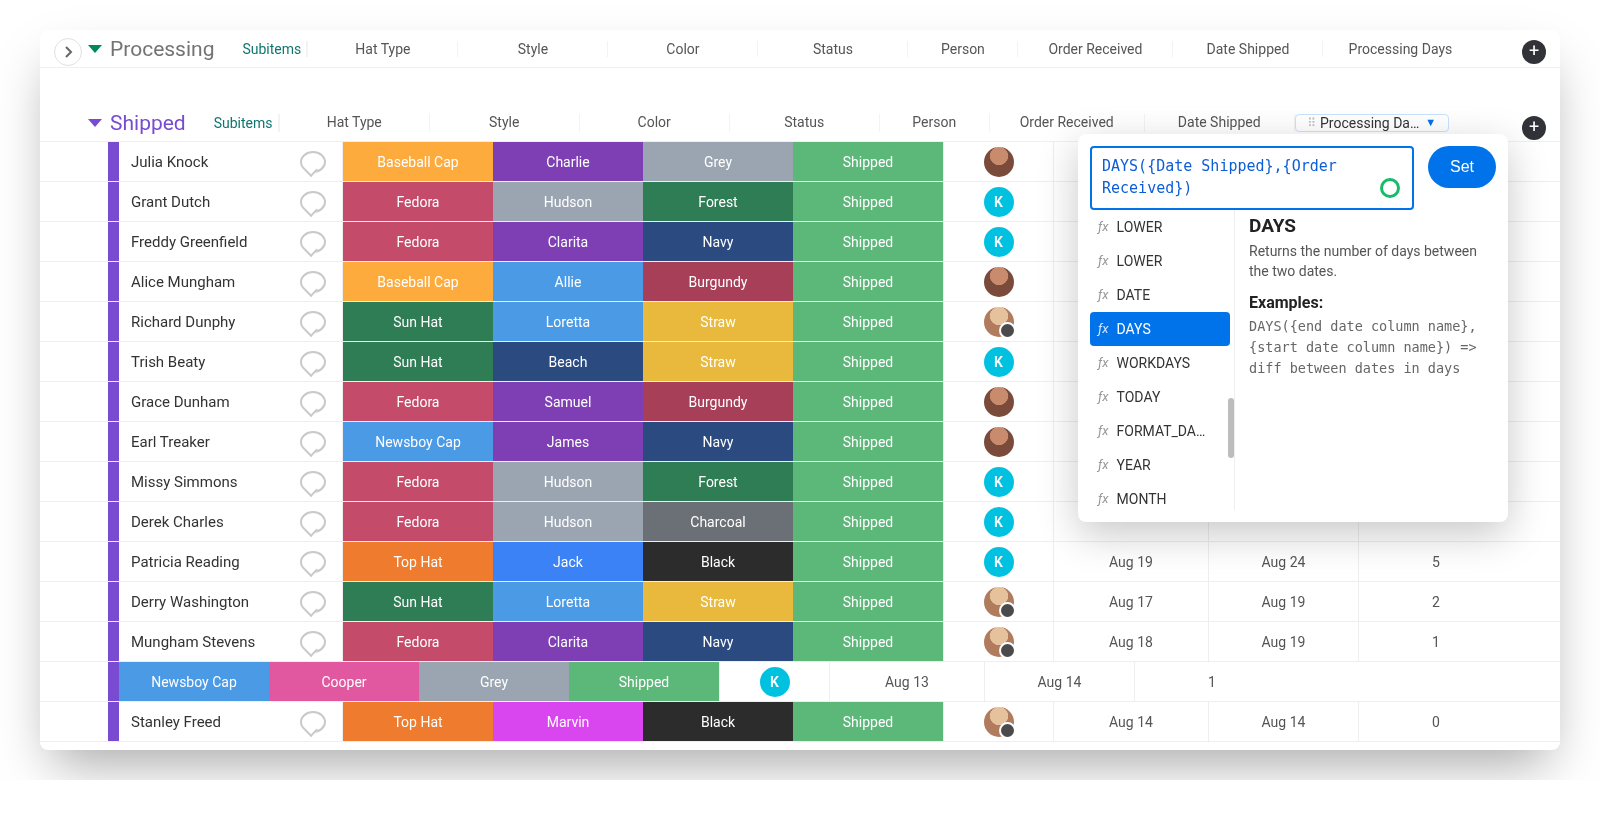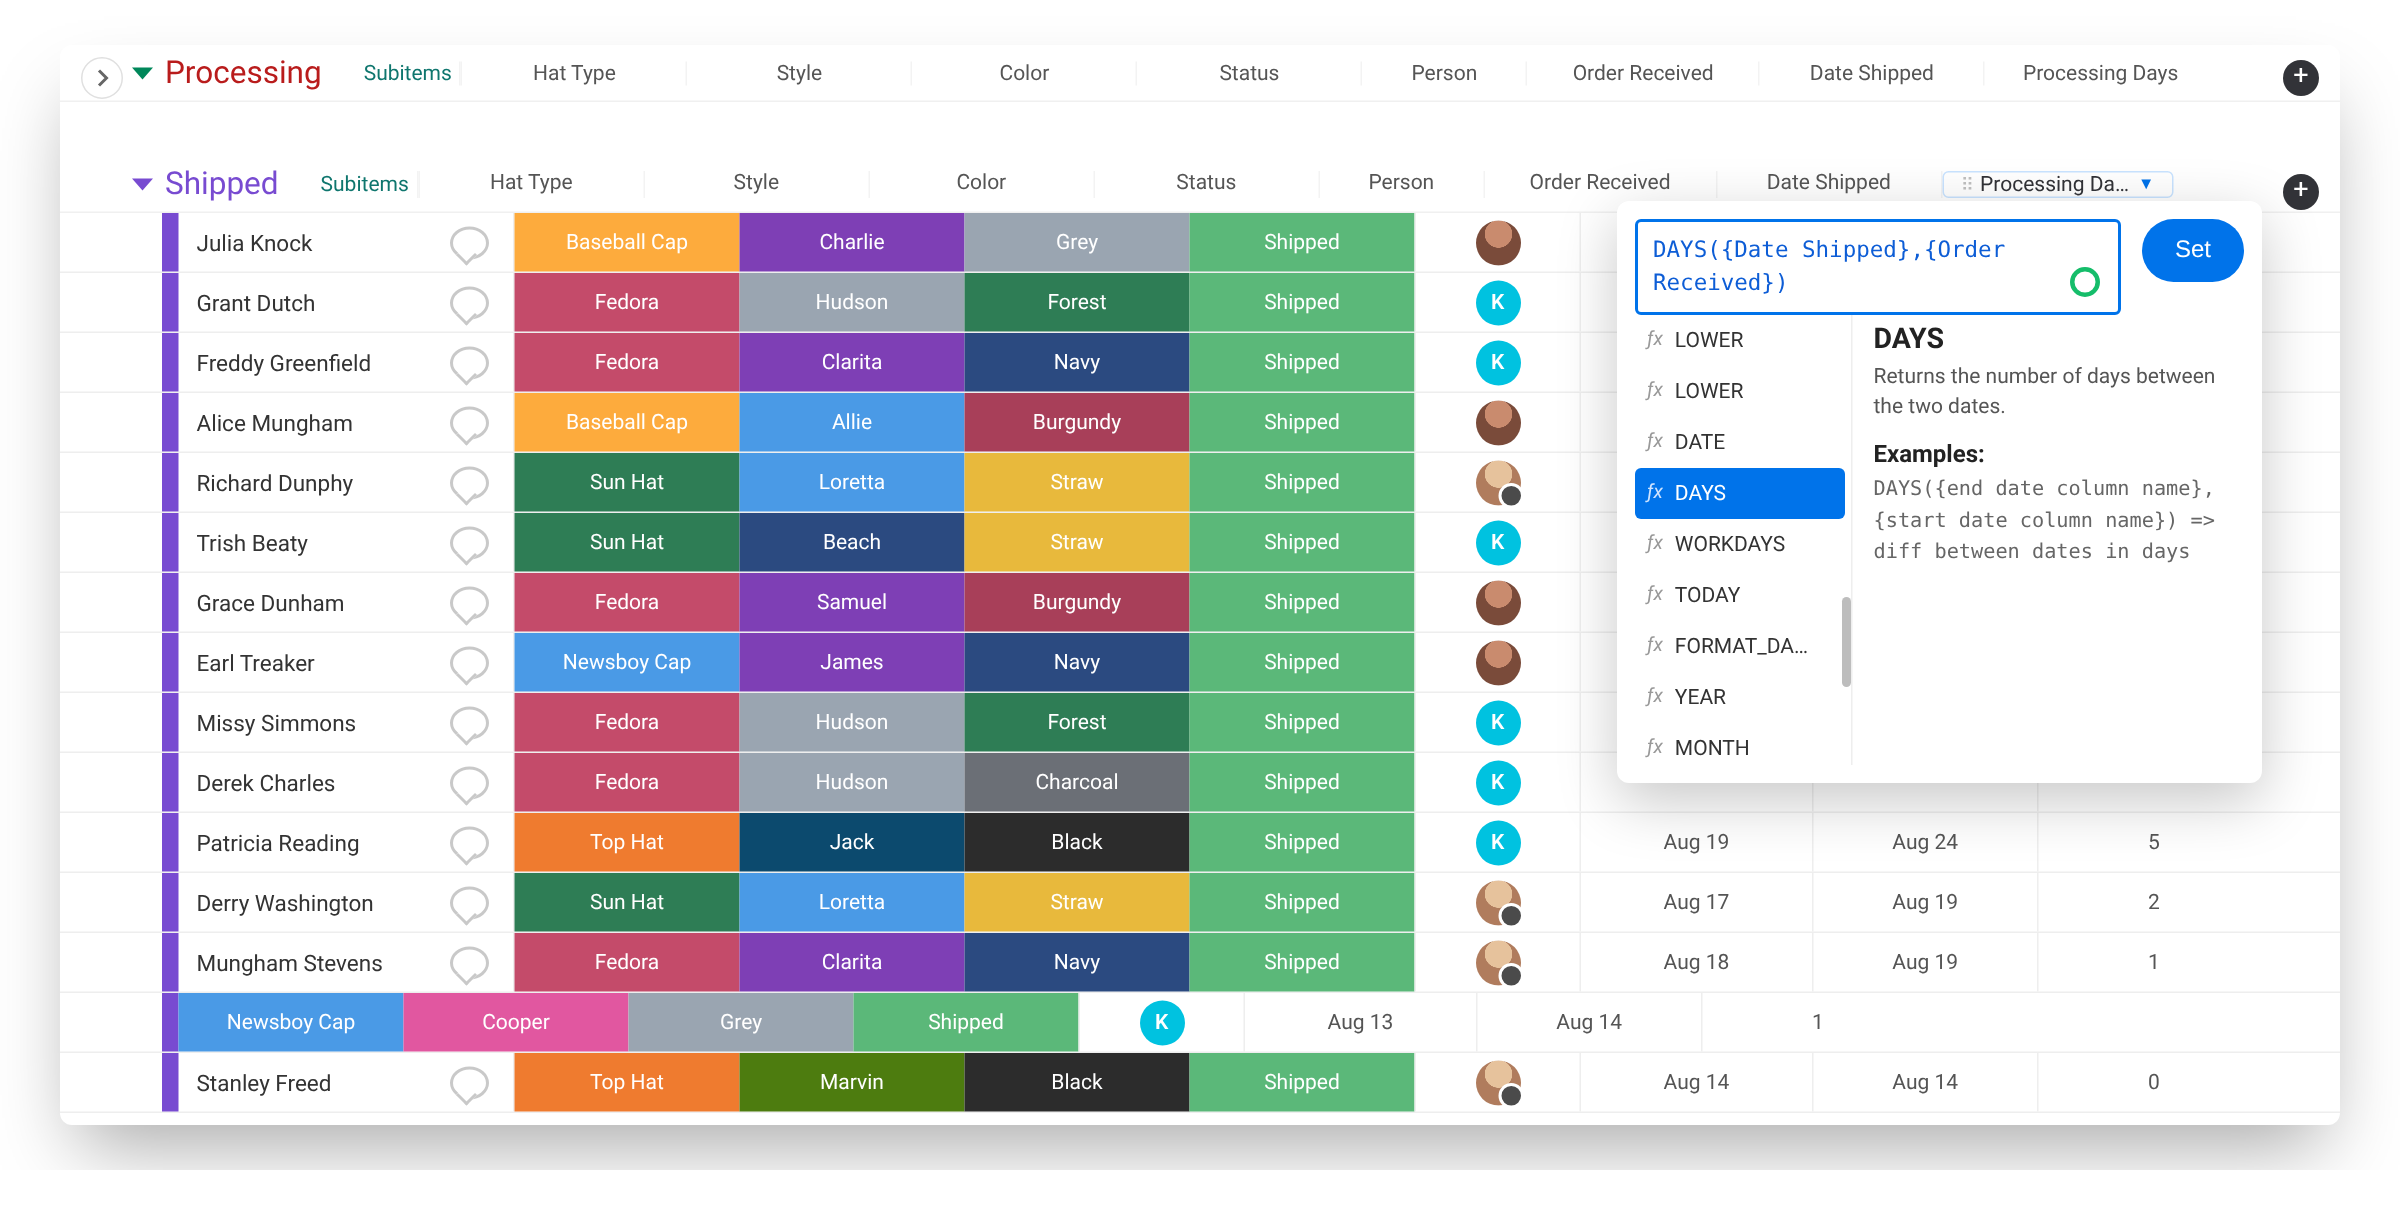--- a/index.html
+++ b/index.html
@@ -15,21 +15,21 @@
   }
 
   .group-header{
     display:flex; align-items:center; height:38px; padding-left:48px; border-bottom:1px solid #f0f0f0;
   }
   .group-header.shipped{ margin-top:36px;}
   .tri{ width:0;height:0;border-left:7px solid transparent;border-right:7px solid transparent;margin-right:8px;}
   .tri.down-green{border-top:8px solid #00875a;}
   .tri.down-purple{border-top:8px solid #784bd1;}
   .group-title{ font-size:21px; font-weight:400;}
-  .group-title.green{color:#b91c1c;}
+  .group-title.green{color:#737373;}
   .group-title.purple{color:#784bd1;}
   .subitems-ph{ color:#0f766e; font-size:14px; margin-left:28px; width:64px;}
 
   .cols{ display:flex; flex:1; font-size:14px; color:#555;}
   .col{ text-align:center; border-left:1px solid #f3f3f3;}
   .col.name { width:0; }
   .col.hat  { width:150px;}
   .col.style{ width:150px;}
   .col.color{ width:150px;}
   .col.status{width:150px;}
@@ -340,21 +340,21 @@
         <div class="cell date"></div>
         <div class="cell proc"></div>
       </div>
       <div class="row">
         <div class="sidebar"></div>
         <div class="namecell">
           <span>Patricia Reading</span>
           <span class="bubble"></span>
         </div>
         <div class="chip hat" style="background:#ef7b2f">Top Hat</div>
-        <div class="chip style" style="background:#0c4a6e">Jack</div>
+        <div class="chip style" style="background:#3b82f6">Jack</div>
         <div class="chip color" style="background:#2c2c2c">Black</div>
         <div class="chip status" style="background:#5bb879">Shipped</div>
         <div class="cell person">
           <span class="avatar k">K</span>
         </div>
         <div class="cell order">Aug 19</div>
         <div class="cell date">Aug 24</div>
         <div class="cell proc">5</div>
       </div>
       <div class="row">
@@ -404,21 +404,21 @@
         <div class="cell date">Aug 14</div>
         <div class="cell proc">1</div>
       </div>
       <div class="row">
         <div class="sidebar"></div>
         <div class="namecell">
           <span>Stanley Freed</span>
           <span class="bubble"></span>
         </div>
         <div class="chip hat" style="background:#ef7b2f">Top Hat</div>
-        <div class="chip style" style="background:#4d7c0f">Marvin</div>
+        <div class="chip style" style="background:#d946ef">Marvin</div>
         <div class="chip color" style="background:#2c2c2c">Black</div>
         <div class="chip status" style="background:#5bb879">Shipped</div>
         <div class="cell person">
           <span class="avatar img2 home-badge"></span>
         </div>
         <div class="cell order">Aug 14</div>
         <div class="cell date">Aug 14</div>
         <div class="cell proc">0</div>
       </div>
     </div>

